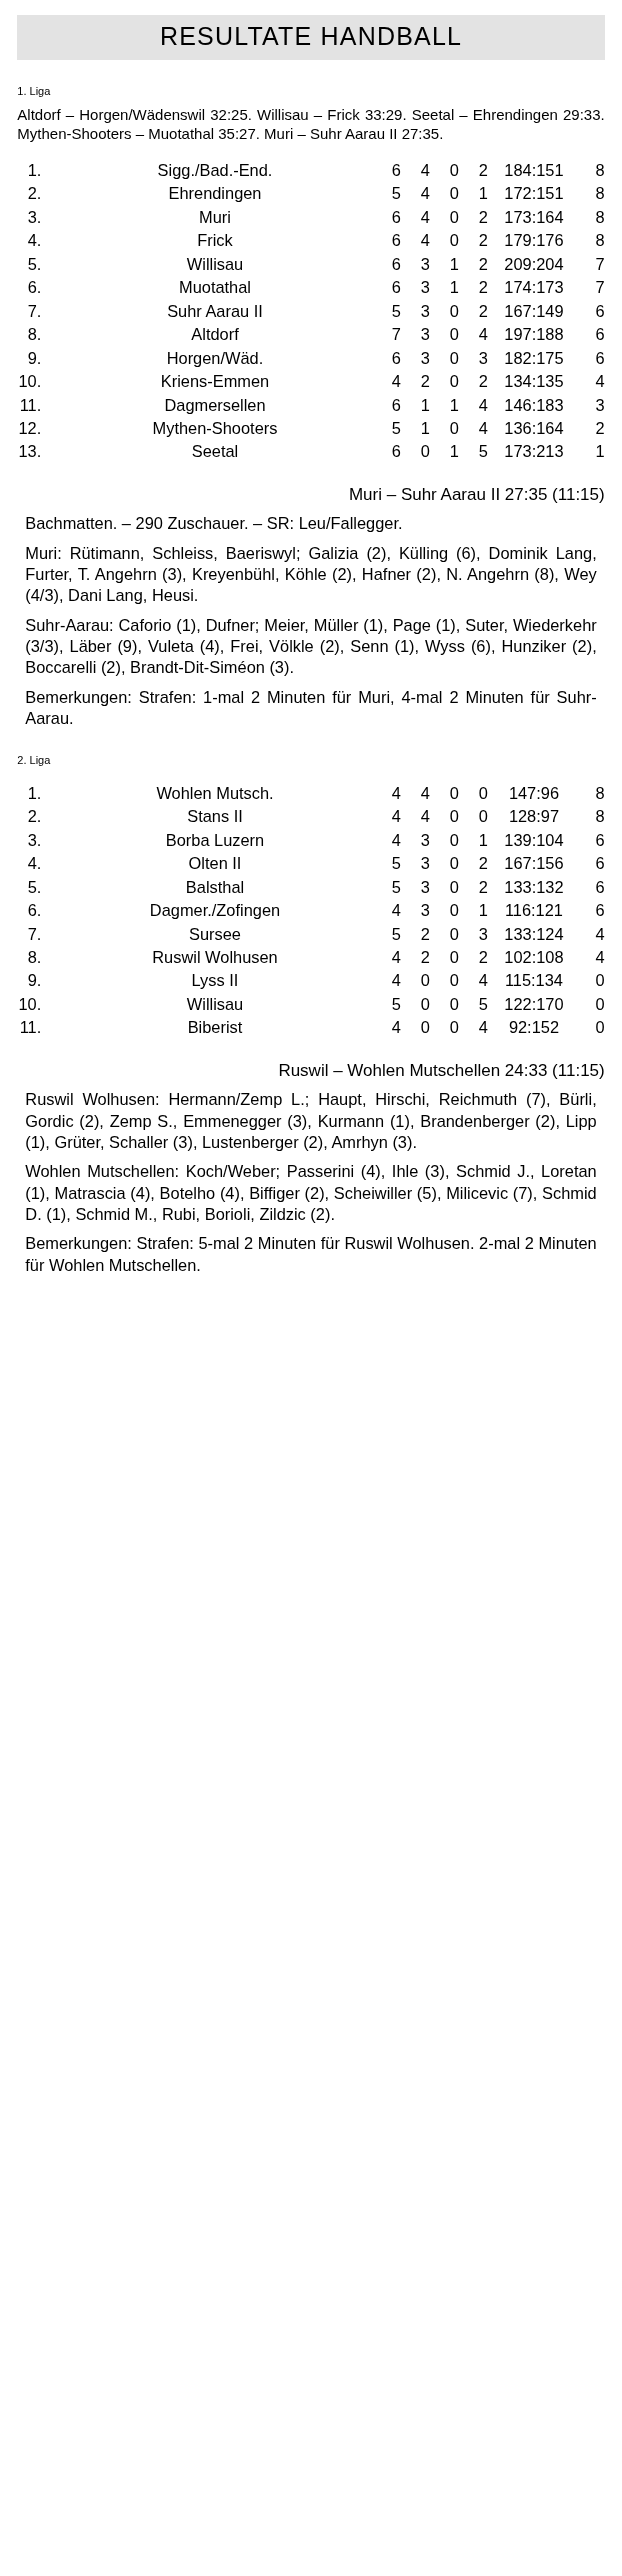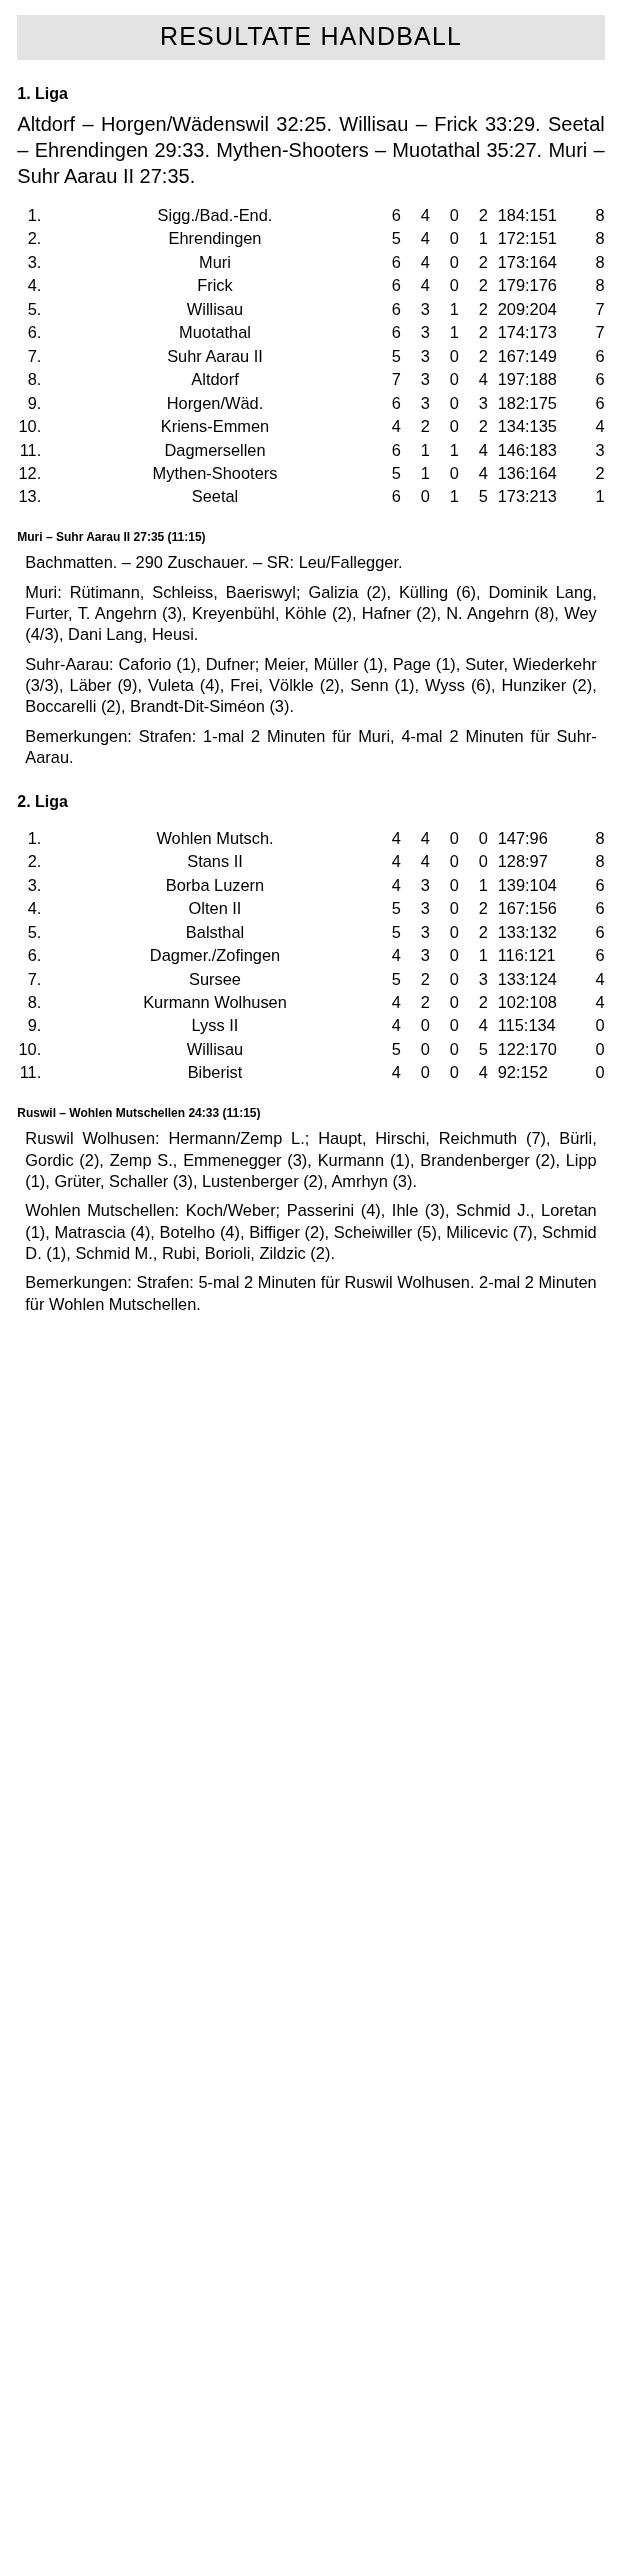--- a/index.html
+++ b/index.html
@@ -27,26 +27,26 @@
     text-align: center;
     padding: 9.2px 0 10.4px 0;
   }
   .masthead-title {
     font-size: 25px;
     font-weight: normal;
     letter-spacing: 1.2px;
     line-height: 1;
   }
   .section-head {
-    font-size: 16px;
-    font-weight: bold;
+    font-size: 11px;
+    font-weight: normal;
     margin: 25px 0 8px 0;
   }
   .para {
-    font-size: 20px;
+    font-size: 15px;
     line-height: 1.30;
     text-align: justify;
     text-justify: inter-word;
     margin: 0 0 3.5px 0;
     hyphens: none;
   }
   .table {
     margin: 15px 0 5.8px 0;
     width: 100%;
     border-collapse: collapse;
@@ -66,31 +66,32 @@
   .c-team {
     width: auto;
     text-align: center;
   }
   .c-num {
     width: 29px;
     text-align: center;
   }
   .c-goals {
     width: 76px;
-    text-align: left;
+    text-align: center;
     padding-right: 3.5px !important;
   }
   .c-pts {
     width: 31px;
     text-align: right;
   }
   .match-head {
-    font-size: 12px;
-    font-weight: bold;
+    font-size: 17px;
+    font-weight: normal;
     margin: 22px 0 8px 0;
+    text-align: right;
   }
   .report {
     margin-bottom: 0;
   }
   .report p {
     font-size: 16.4px;
     line-height: 1.30;
     text-align: justify;
     margin: 8px;
   }
@@ -319,21 +320,21 @@
         <td class="c-team">Sursee</td>
         <td class="c-num">5</td>
         <td class="c-num">2</td>
         <td class="c-num">0</td>
         <td class="c-num">3</td>
         <td class="c-goals">133:124</td>
         <td class="c-pts">4</td>
       </tr>
       <tr>
         <td class="c-rank">8.</td>
-        <td class="c-team">Kurmann Wolhusen</td>
+        <td class="c-team">Ruswil Wolhusen</td>
         <td class="c-num">4</td>
         <td class="c-num">2</td>
         <td class="c-num">0</td>
         <td class="c-num">2</td>
         <td class="c-goals">102:108</td>
         <td class="c-pts">4</td>
       </tr>
       <tr>
         <td class="c-rank">9.</td>
         <td class="c-team">Lyss II</td>

